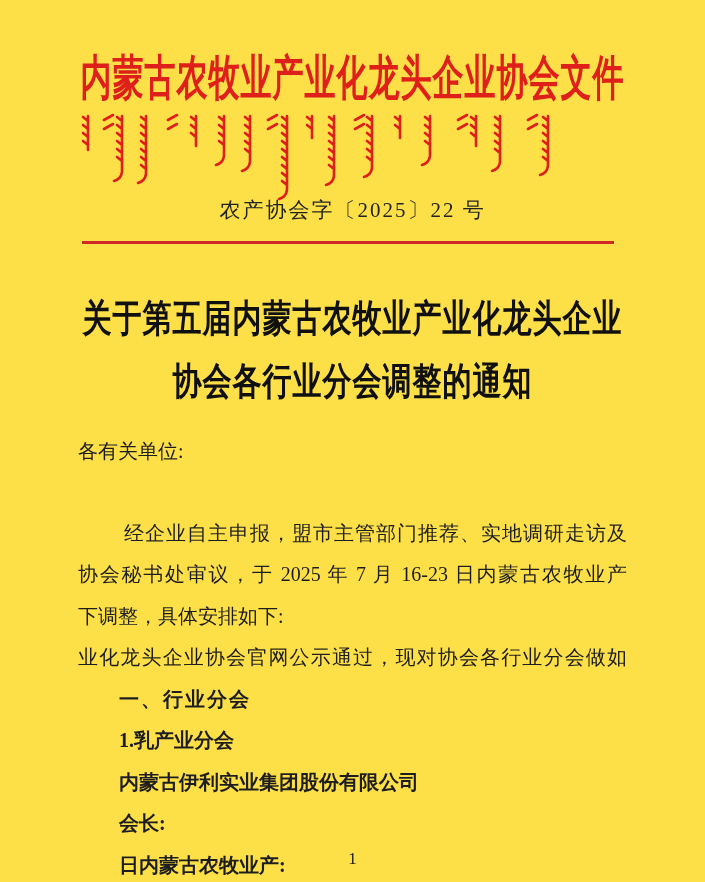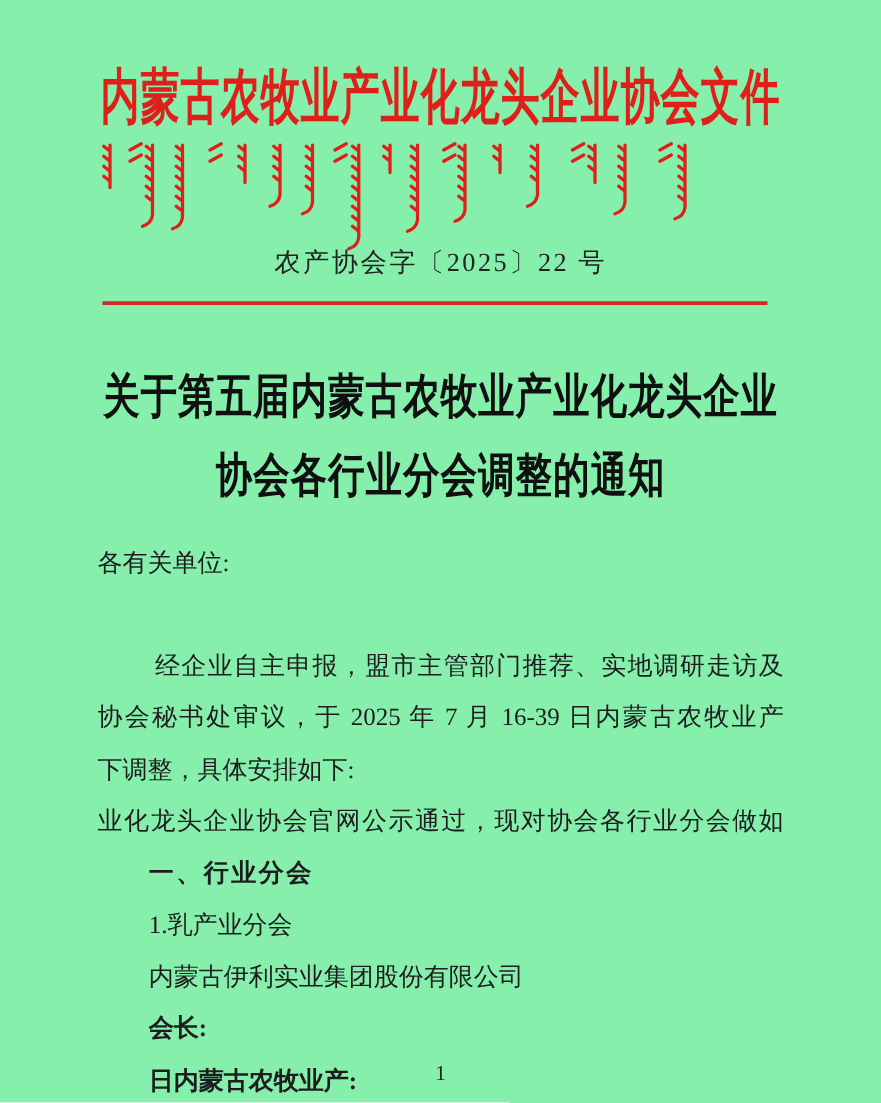--- a/index.html
+++ b/index.html
@@ -1,19 +1,19 @@
 <!DOCTYPE html>
 <html lang="zh" style="--accent: #de1f1a; --rule: #cf2a28;"><head>
 <meta charset="utf-8">
 <style>
   html,body{margin:0;padding:0;background:#ffffff;}
   .page{
     position:relative;
     width:705px;height:882px;
-    background:#86efac;
+    background:#fde047;
     overflow:hidden;
     font-family:"Liberation Serif","DejaVu Serif",serif;
     color:#1d1d1f;
   }
   
   .org-title{
     position:absolute;top:52px;left:0;width:100%;
     text-align:center;
     font-size:31px;line-height:34px;font-weight:bold;
     letter-spacing:1px;
@@ -54,21 +54,21 @@
   .doc-title-line.l1{top:297px;}
   .doc-title-line.l2{top:360px;}
   
   .body-block{
     position:absolute;top:431px;left:78px;width:549px;
     font-size:20px;line-height:41.5px;
   }
   .bline{height:41.5px;overflow:visible;}
   .just{text-align:justify;text-align-last:justify;}
   .p-first{text-indent:46px;margin-top:40px;}
-  .ind{padding-left:41px;}
+  .ind{padding-left:41px;font-weight:bold;}
   .bold{font-weight:bold;}
   .heading-hei{
     font-family:"Liberation Sans","DejaVu Sans",sans-serif;
     font-weight:bold;letter-spacing:2px;
   }
   
   .page-num{
     position:absolute;top:849px;left:0;width:100%;
     text-align:center;font-size:17px;line-height:20px;color:#222;
   }
@@ -89,21 +89,21 @@
   <div class="doc-number">农产协会字〔2025〕22 号</div>
 
   <div class="red-rule"></div>
 
   <div class="doc-title-line l1">关于第五届内蒙古农牧业产业化龙头企业</div>
   <div class="doc-title-line l2">协会各行业分会调整的通知</div>
 
   <div class="body-block">
     <div class="bline">各有关单位:</div>
     <div class="bline just p-first">经企业自主申报，盟市主管部门推荐、实地调研走访及</div>
-    <div class="bline just">协会秘书处审议，于 2025 年 7 月 16-39 日内蒙古农牧业产</div>
+    <div class="bline just">协会秘书处审议，于 2025 年 7 月 16-23 日内蒙古农牧业产</div>
     <div class="bline">下调整，具体安排如下:</div>
     <div class="bline just">业化龙头企业协会官网公示通过，现对协会各行业分会做如</div>
     <div class="bline ind heading-hei">一、行业分会</div>
     <div class="bline ind">1.乳产业分会</div>
     <div class="bline ind">内蒙古伊利实业集团股份有限公司</div>
     <div class="bline ind bold">会长:</div>
     <div class="bline ind bold">日内蒙古农牧业产:</div>
   </div>
 
   <div class="page-num">1</div>

